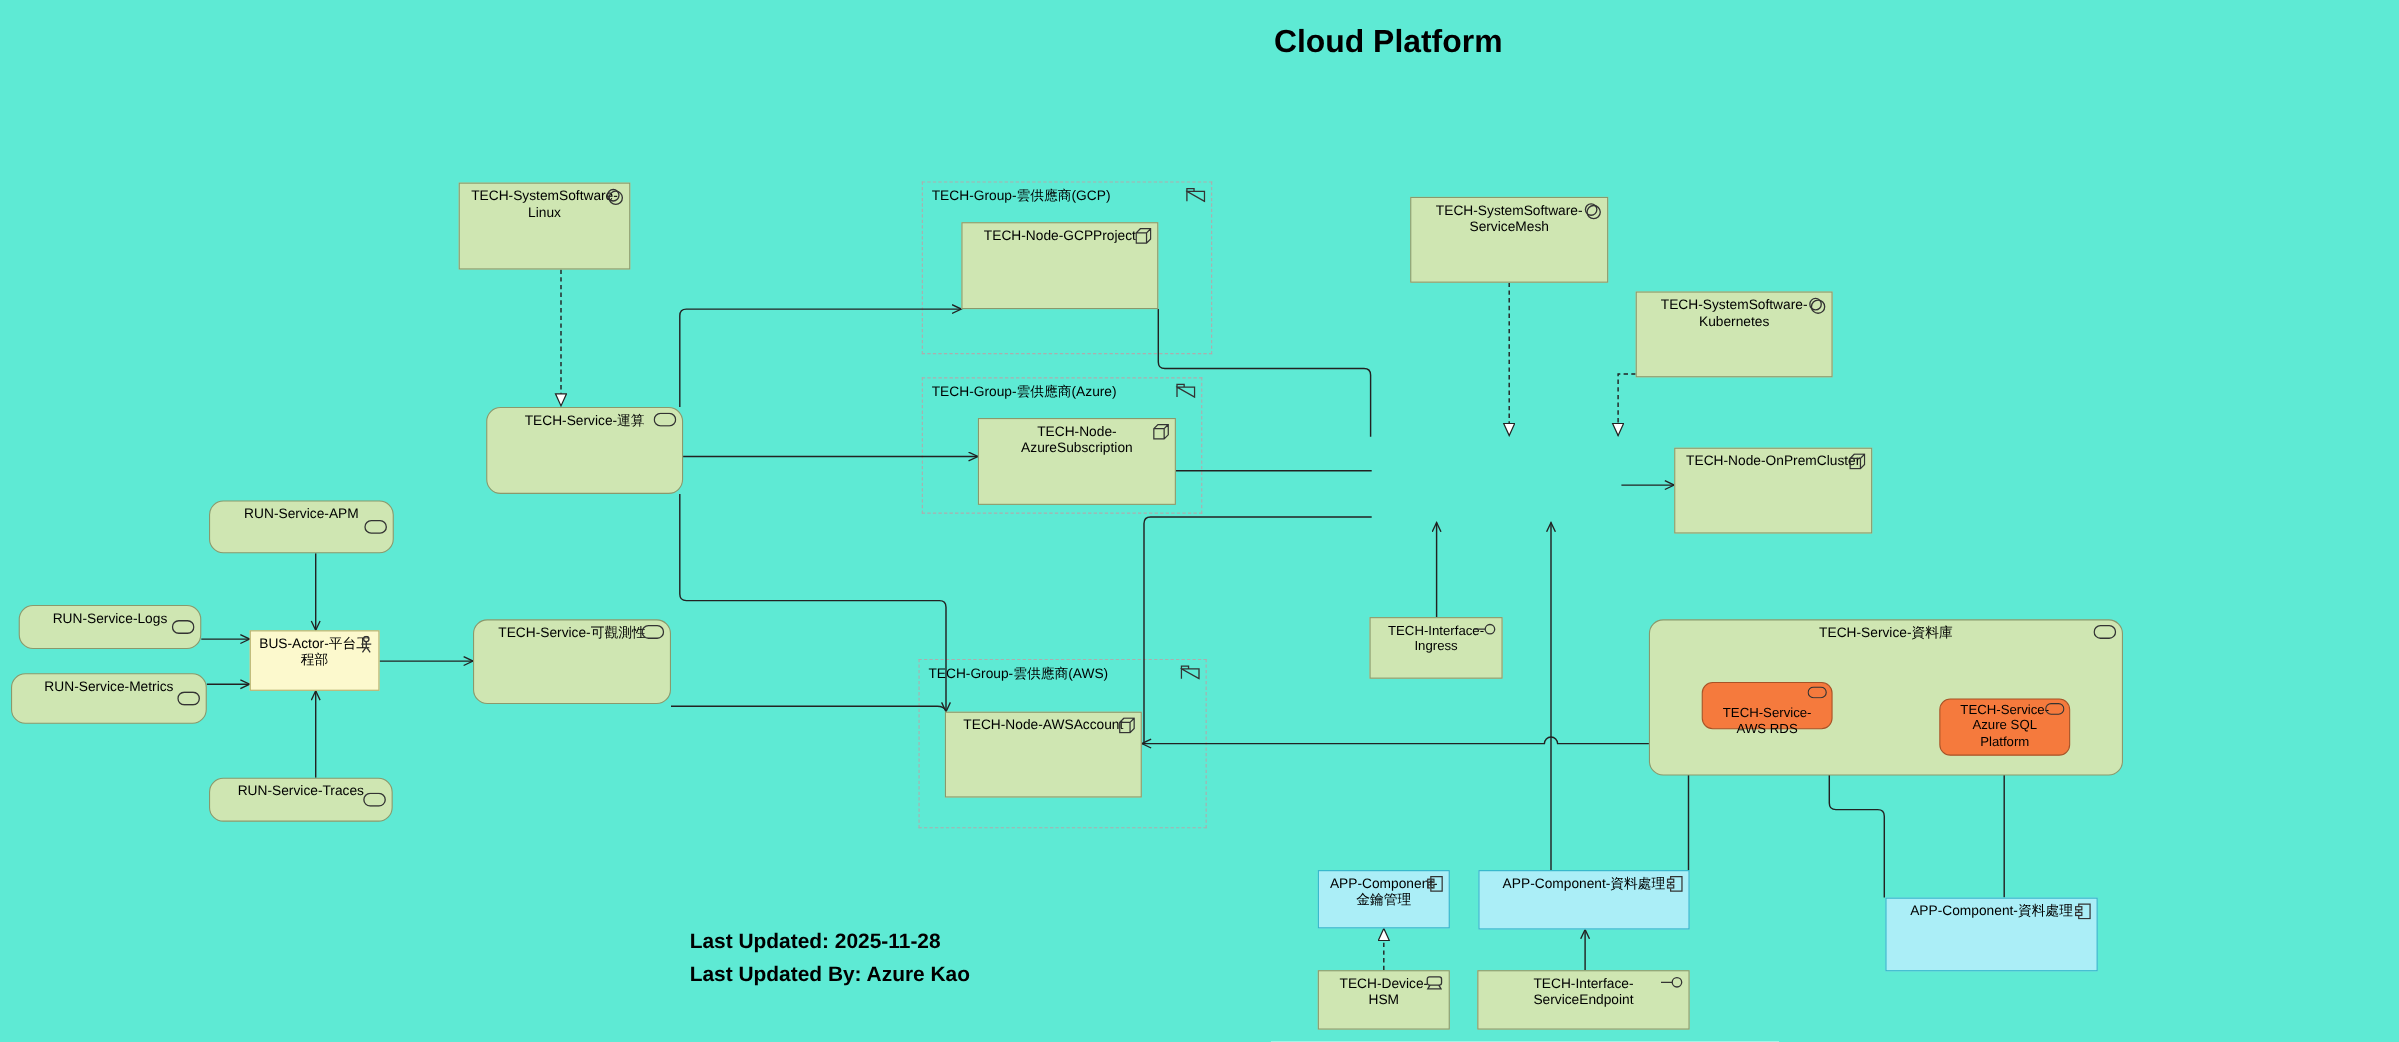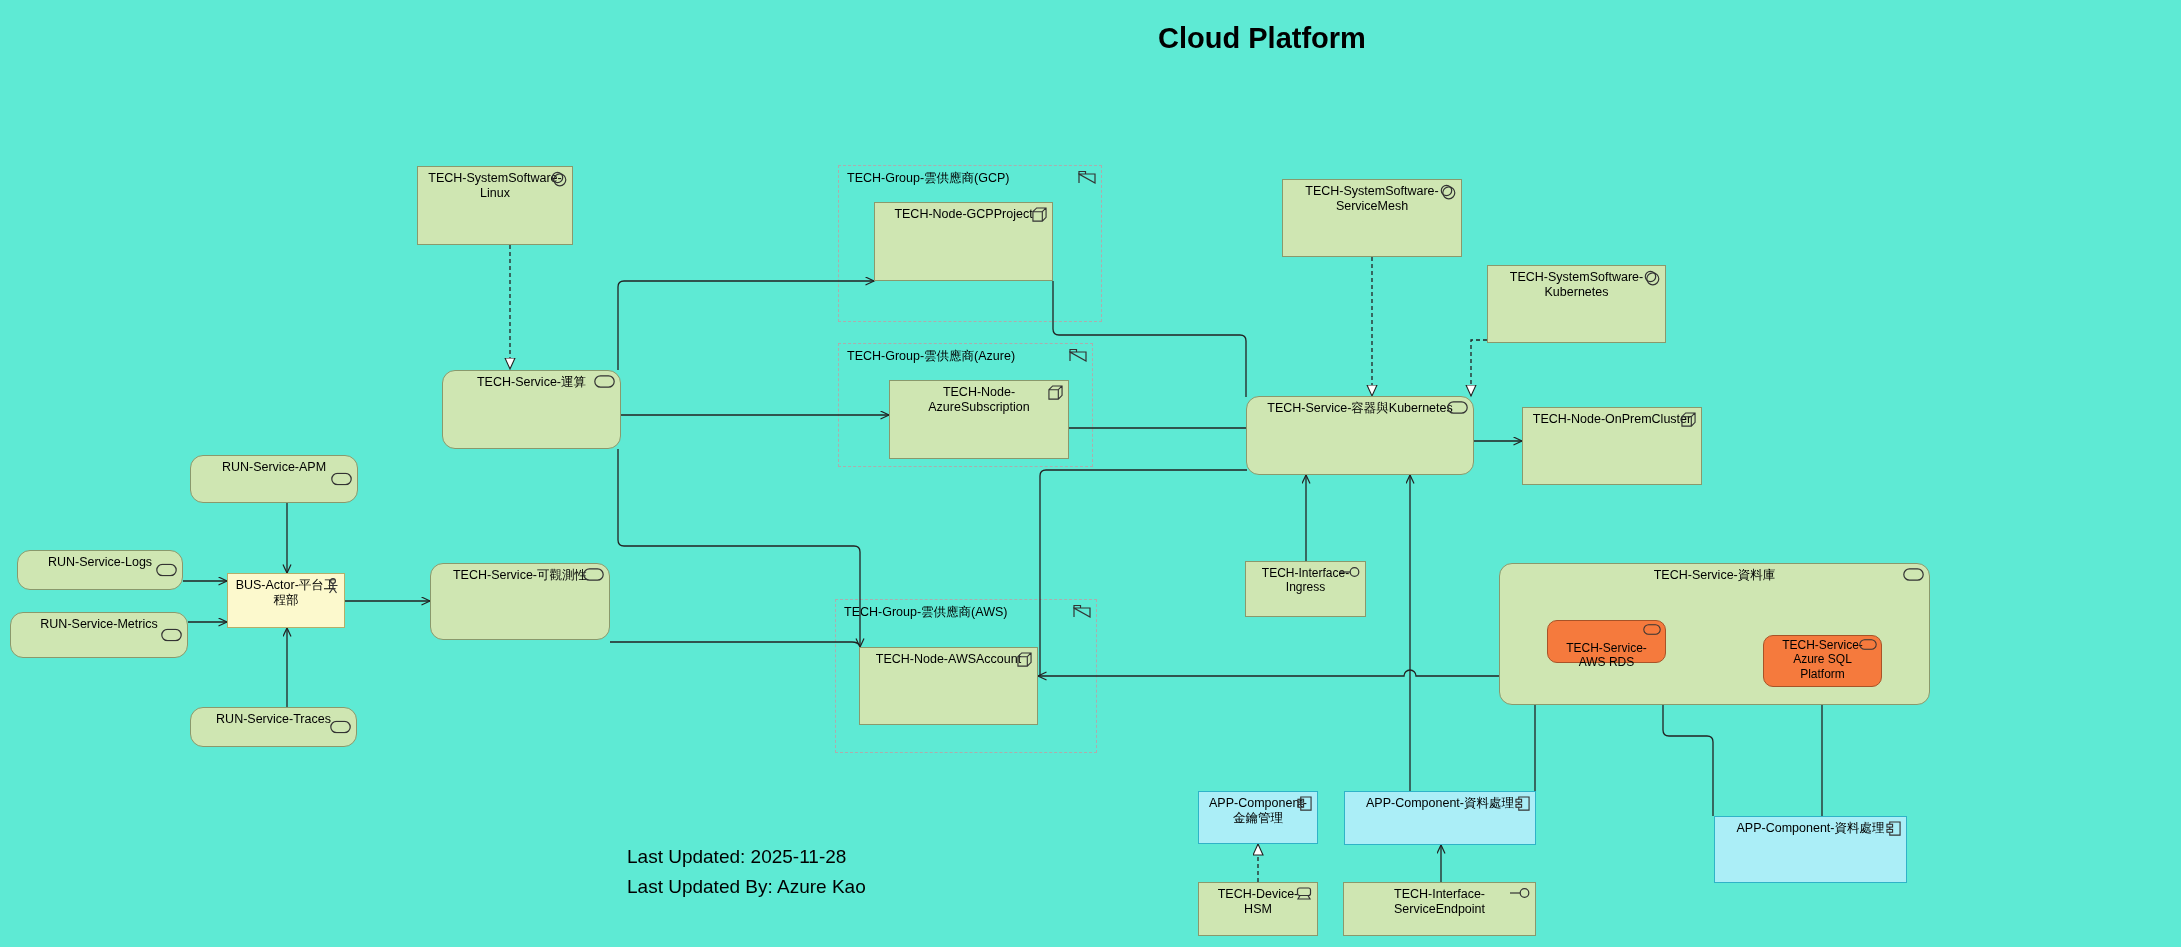--- a/index.html
+++ b/index.html
@@ -14,21 +14,21 @@
   .cyan{background:#abeef7;border:1px solid #2fb3c8;}
   .yellow{background:#fcf9cd;border:1px solid #b3ae6a;}
   .group{border:1px dashed #adadad;background:transparent;justify-content:flex-start;
          align-items:flex-start;text-align:left;padding:5px 8px;z-index:0;}
   .lbl{display:block;max-width:100%;}
   .icon{position:absolute;top:4px;right:5px;}
   .icon-mid{top:50%;transform:translateY(-50%);}
   .ico{stroke:#333;fill:none;stroke-width:1.2;}
   #title{position:absolute;left:1012px;top:22px;width:500px;text-align:center;
          font-size:29px;font-weight:bold;color:#000;z-index:2;}
-  .footer{position:absolute;left:627px;font-size:19px;font-weight:normal;color:#000;z-index:2;}
+  .footer{position:absolute;left:627px;font-size:19px;font-weight:bold;color:#000;z-index:2;}
 </style>
 </head>
 <body>
 
 <div id="canvas">
 
   <div id="title">Cloud Platform</div>
 
   <svg id="edges" width="2181" height="947">
     <defs>
@@ -158,26 +158,20 @@
         <circle class="ico" cx="14.5" cy="6" r="4.3"></circle>
       </svg>
   </div>
 
   <div class="box service" style="left:442px;top:370px;width:179px;height:79px">
     <span class="lbl">TECH-Service-運算</span>
     <svg class="icon" width="21" height="13" viewBox="0 0 21 13">
         <rect class="ico" x="0.8" y="0.8" width="19.4" height="11.4" rx="5.7"></rect>
       </svg>
   </div>
-  <div class="box service" style="left:1246px;top:396px;width:228px;height:79px">
-    <span class="lbl">TECH-Service-容器與Kubernetes</span>
-    <svg class="icon" width="21" height="13" viewBox="0 0 21 13">
-        <rect class="ico" x="0.8" y="0.8" width="19.4" height="11.4" rx="5.7"></rect>
-      </svg>
-  </div>
   <div class="box service" style="left:430px;top:563px;width:180px;height:77px">
     <span class="lbl">TECH-Service-可觀測性</span>
     <svg class="icon" width="21" height="13" viewBox="0 0 21 13">
         <rect class="ico" x="0.8" y="0.8" width="19.4" height="11.4" rx="5.7"></rect>
       </svg>
   </div>
   <div class="box service vc" style="left:190px;top:455px;width:168px;height:48px">
     <span class="lbl">RUN-Service-APM</span>
     <svg class="icon icon-mid" width="21" height="13" viewBox="0 0 21 13">
         <rect class="ico" x="0.8" y="0.8" width="19.4" height="11.4" rx="5.7"></rect>

